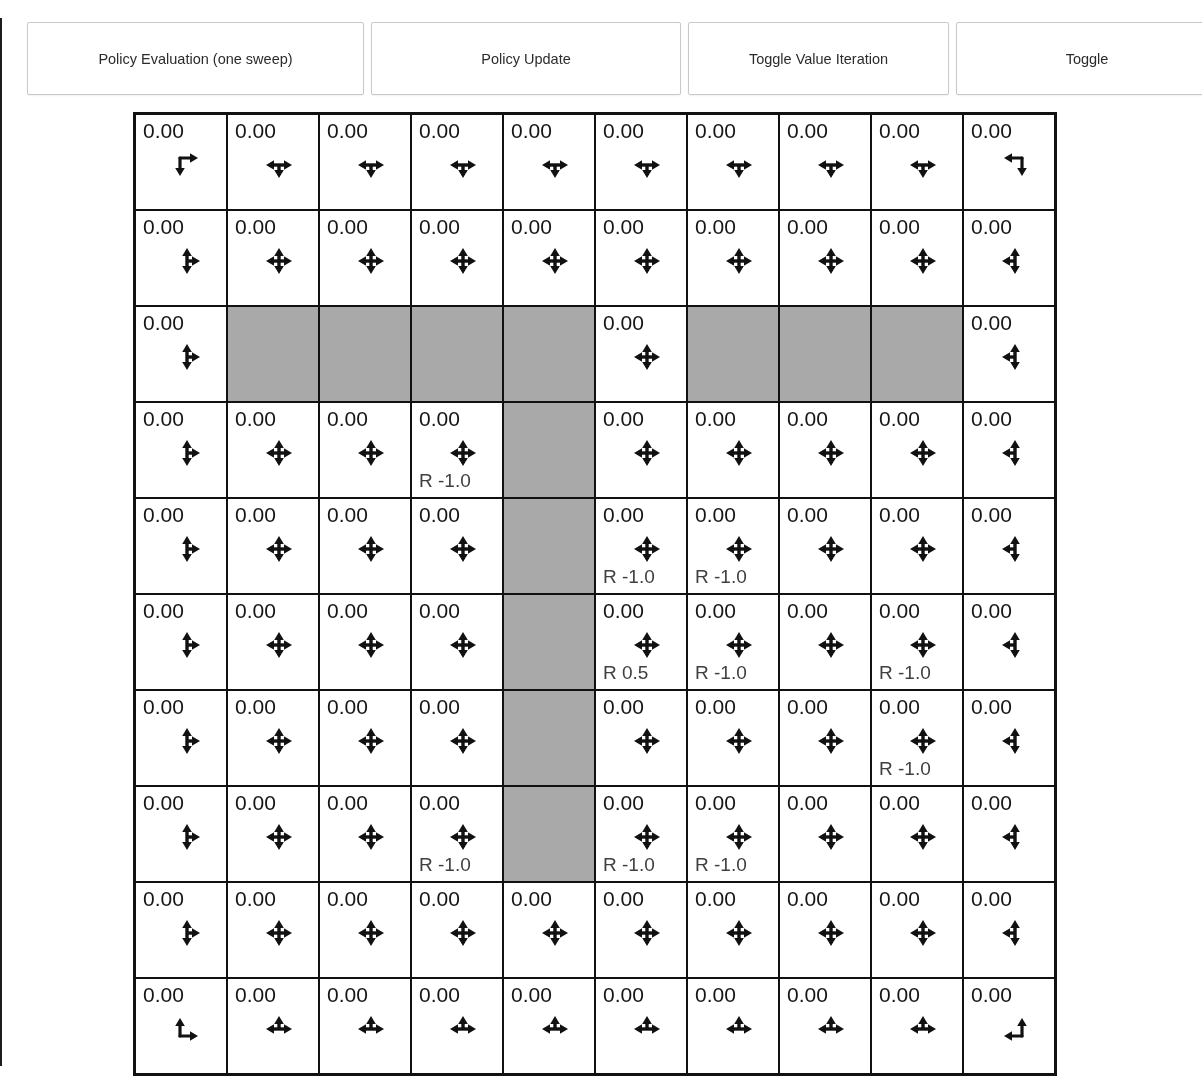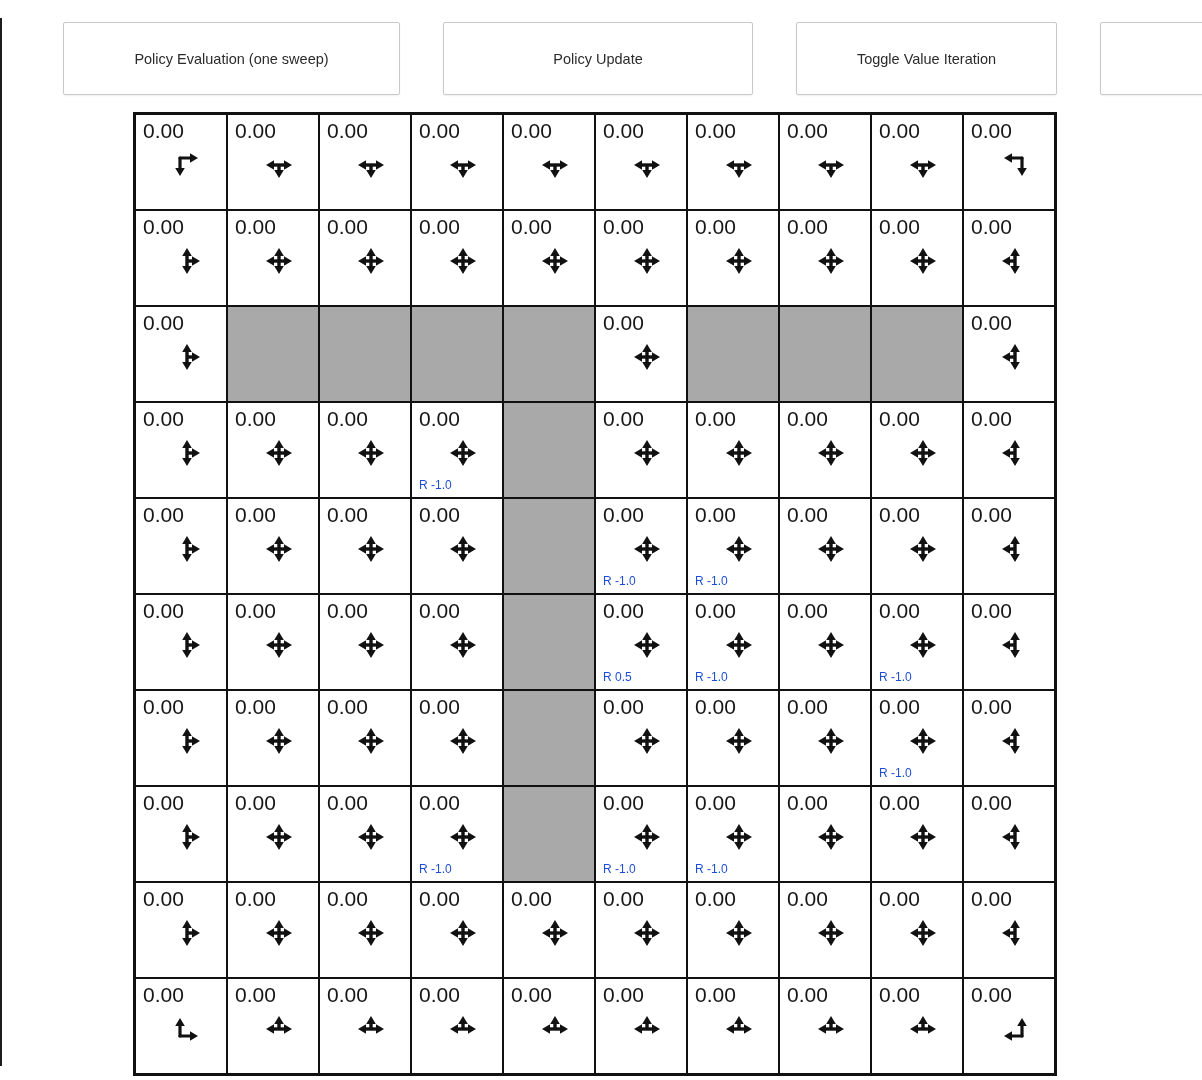--- a/index.html
+++ b/index.html
@@ -5,36 +5,36 @@
   html,body{margin:0;padding:0}
   body{
     width:1202px;height:1080px;position:relative;overflow:hidden;
     background:#ffffff;font-family:"Liberation Sans",sans-serif;
   }
   .window-edge{position:absolute;left:0;top:18px;width:2px;height:1048px;background:#1c1c1c}
   .toolbar{position:absolute;left:27px;top:22px;display:flex;gap:7px}
   .toolbar button{
     height:73px;background:#ffffff;border:1px solid #c9c9c9;border-radius:2px;
     font-family:"Liberation Sans",sans-serif;font-size:14.5px;color:#2b2b2b;
-    box-shadow:0 1px 2px rgba(0,0,0,0.06);cursor:pointer;padding:0 10px;margin-left:36px;
+    box-shadow:0 1px 2px rgba(0,0,0,0.06);cursor:pointer;padding:0 10px;
   }
   .toolbar button:nth-child(1){width:337px}
   .toolbar button:nth-child(2){width:310px}
   .toolbar button:nth-child(3){width:261px}
   .toolbar button:nth-child(4){width:262px}
   .grid{
     position:absolute;left:133px;top:112px;width:924px;height:964px;
     display:grid;grid-template-columns:repeat(10,1fr);grid-template-rows:repeat(10,1fr);
     border:2px solid var(--border,#111);box-sizing:border-box;background:#fff;
   }
   .cell{position:relative;border:1px solid var(--border,#111);background:#fff;box-sizing:border-box}
   .cell.wall{background:var(--wall,#a9a9a9)}
   .val{position:absolute;top:4px;left:7px;font-size:21px;color:#161616;white-space:nowrap}
   .cell svg{position:absolute;top:30px;left:50%;margin-left:-14px}
-  .rlabel{position:absolute;bottom:5px;left:7px;font-size:12px;color:#1d4ed8;white-space:nowrap}
+  .rlabel{position:absolute;bottom:5px;left:7px;font-size:19px;color:#404040;white-space:nowrap}
 </style>
 </head>
 <body style="--wall: #a9a9a9; --border: #111111;">
 
 <div class="window-edge"></div>
 
 <div class="toolbar">
   <button>Policy Evaluation (one sweep)</button>
   <button>Policy Update</button>
   <button>Toggle Value Iteration</button>

